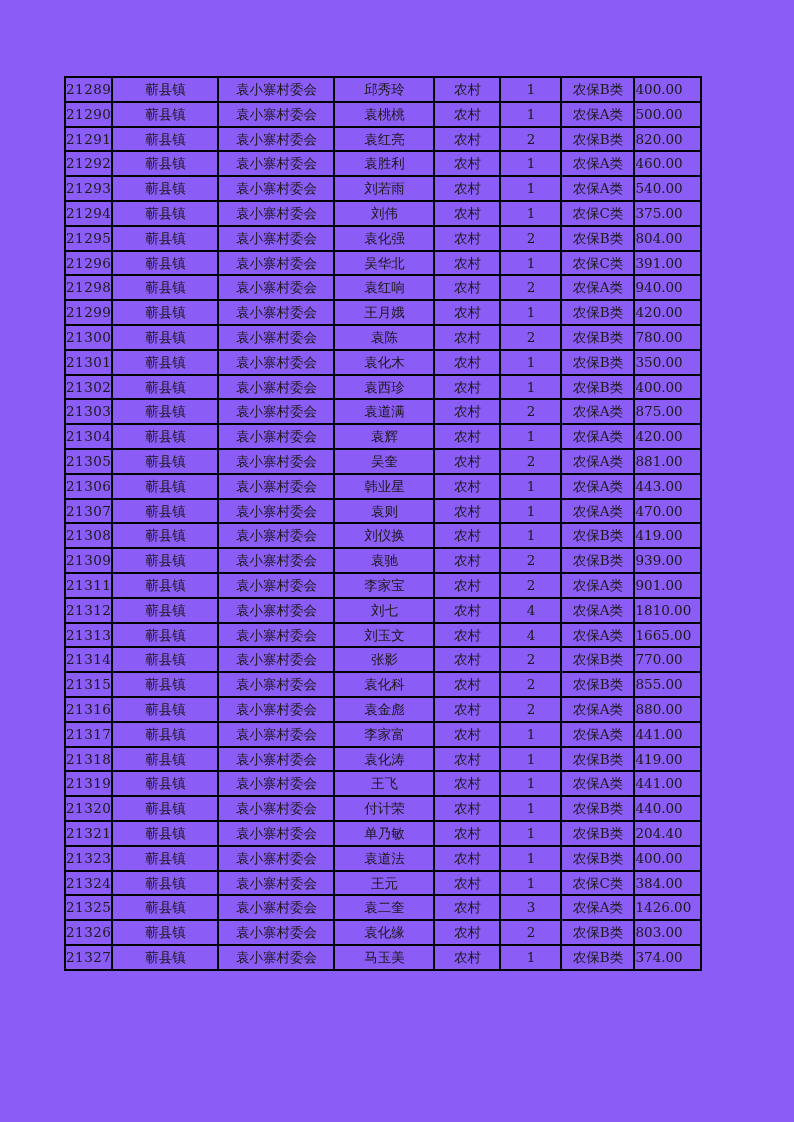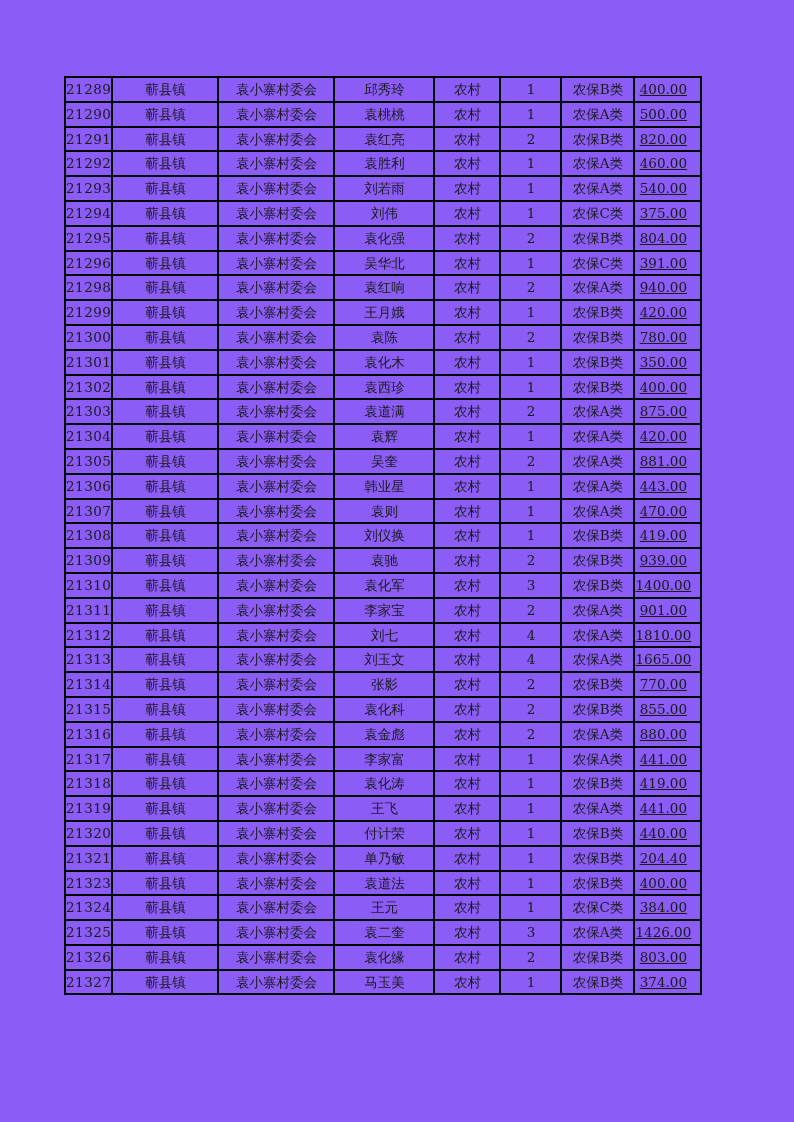--- a/index.html
+++ b/index.html
@@ -40,23 +40,22 @@
     font-size: 13.5px;
     line-height: 22.8px;
     text-align: center;
     white-space: nowrap;
     overflow: hidden;
   }
   table.grid td.col-record-id {
     letter-spacing: 0.5px;
   }
   table.grid td.col-amount {
-    text-align: center;
+    text-align: left;
     padding-right: 9px;
-    text-decoration: underline;
   }
   col.c-record-id        { width: 46px; }
   col.c-town             { width: 106px; }
   col.c-village          { width: 116px; }
   col.c-person-name      { width: 100px; }
   col.c-residence-type   { width: 66px; }
   col.c-headcount        { width: 61px; }
   col.c-insurance-category { width: 73px; }
   col.c-amount           { width: 65px; }
 </style>
@@ -271,30 +270,20 @@
             <td class="col-record-id">21309</td>
             <td class="col-town">蕲县镇</td>
             <td class="col-village">袁小寨村委会</td>
             <td class="col-person-name">袁驰</td>
             <td class="col-residence-type">农村</td>
             <td class="col-headcount">2</td>
             <td class="col-insurance-category">农保B类</td>
             <td class="col-amount">939.00</td>
           </tr>
           <tr>
-            <td class="col-record-id">21310</td>
-            <td class="col-town">蕲县镇</td>
-            <td class="col-village">袁小寨村委会</td>
-            <td class="col-person-name">袁化军</td>
-            <td class="col-residence-type">农村</td>
-            <td class="col-headcount">3</td>
-            <td class="col-insurance-category">农保B类</td>
-            <td class="col-amount">1400.00</td>
-          </tr>
-          <tr>
             <td class="col-record-id">21311</td>
             <td class="col-town">蕲县镇</td>
             <td class="col-village">袁小寨村委会</td>
             <td class="col-person-name">李家宝</td>
             <td class="col-residence-type">农村</td>
             <td class="col-headcount">2</td>
             <td class="col-insurance-category">农保A类</td>
             <td class="col-amount">901.00</td>
           </tr>
           <tr>

